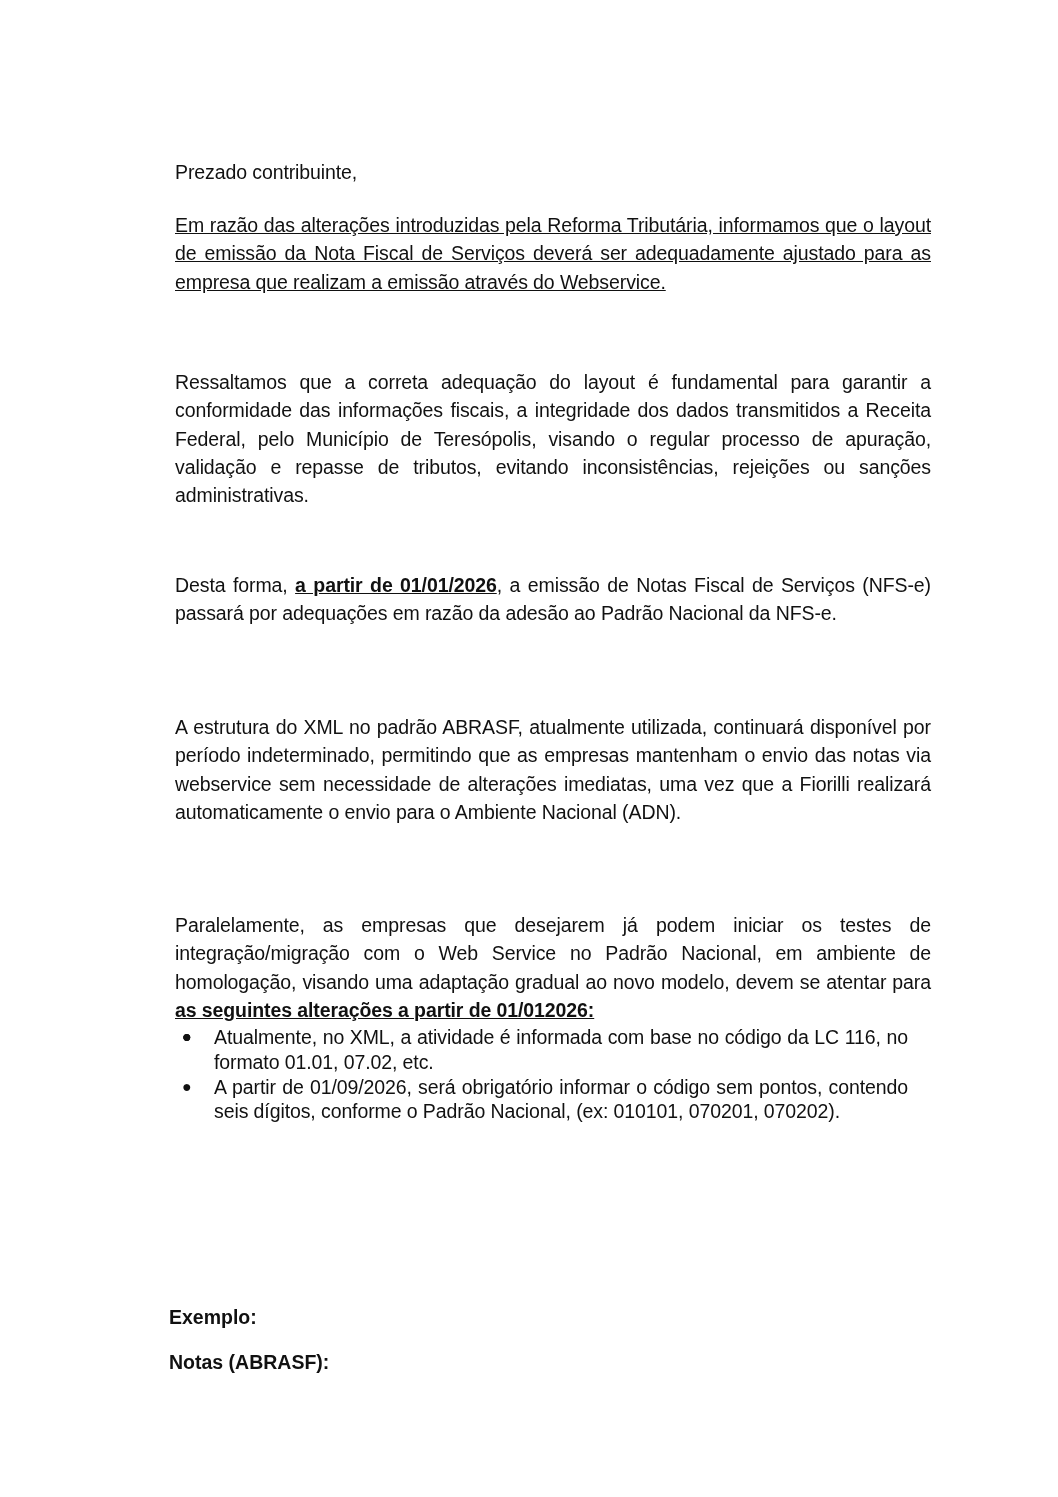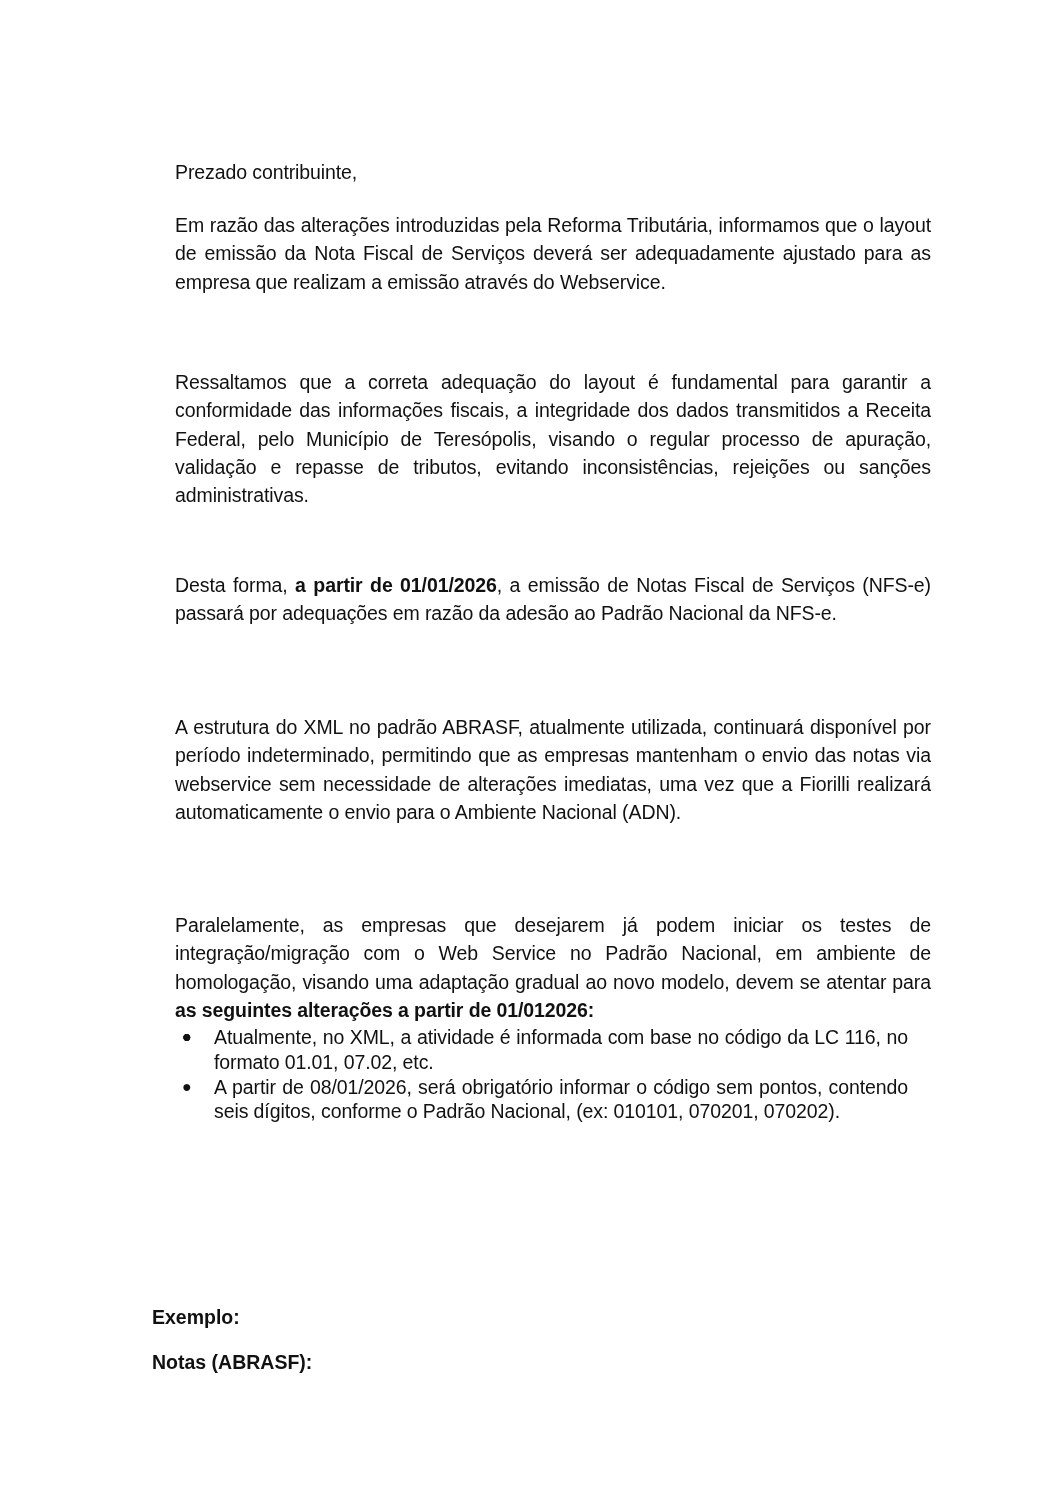--- a/index.html
+++ b/index.html
@@ -24,23 +24,23 @@
     .para {
       position: absolute;
       left: 8px;
       width: 756px;
       font-size: 19.5px;
       line-height: 28.3px;
       text-align: justify;
       letter-spacing: -0.1px;
       margin: 15px;
     }
-    .para b { font-weight: bold; }
+    .para b { font-weight: bold; text-decoration: underline; }
     .greeting { top: 143px; }
-    .p1 { top: 196px; }
+    .p1 { top: 196px; text-decoration: underline; }
     .p2 { top: 353px; }
     .p3 { top: 556px; }
     .p4 { top: 698px; }
     .p5 { top: 896px; }
     .bullets {
       position: absolute;
       left: 0;
       top: 1025px;
       width: 756px;
       margin: 0;
@@ -56,21 +56,21 @@
       text-align: justify;
     }
     .bullets .bullet-dot {
       position: absolute;
       left: 30px;
       top: 0;
       font-size: 16px;
     }
     .heading {
       position: absolute;
-      left: 0;
+      left: 17px;
       font-size: 19.5px;
       font-weight: bold;
       line-height: 28px;
       margin: 0;
     }
     .h-exemplo { top: 1303px; }
     .h-atual { top: 1348px; }
   </style>
 </head>
 <body>
@@ -95,20 +95,20 @@
     </li>
     <li>
       <span class="bullet-dot">●</span>
     </li>
     <li>
       <span class="bullet-dot">●</span>
       <span>Atualmente, no XML, a atividade é informada com base no código da LC 116, no formato 01.01, 07.02, etc.</span>
     </li>
     <li>
       <span class="bullet-dot">●</span>
-      <span>A partir de 08/01/2026, será obrigatório informar o código sem pontos, contendo seis dígitos, conforme o Padrão Nacional, (ex: 010101, 070201, 070202).</span>
+      <span>A partir de 01/09/2026, será obrigatório informar o código sem pontos, contendo seis dígitos, conforme o Padrão Nacional, (ex: 010101, 070201, 070202).</span>
     </li>
   </ul>
 
   <p class="heading h-exemplo">Exemplo:</p>
   <p class="heading h-atual">Notas (ABRASF):</p>
 
 </div>
 
 </body></html>

